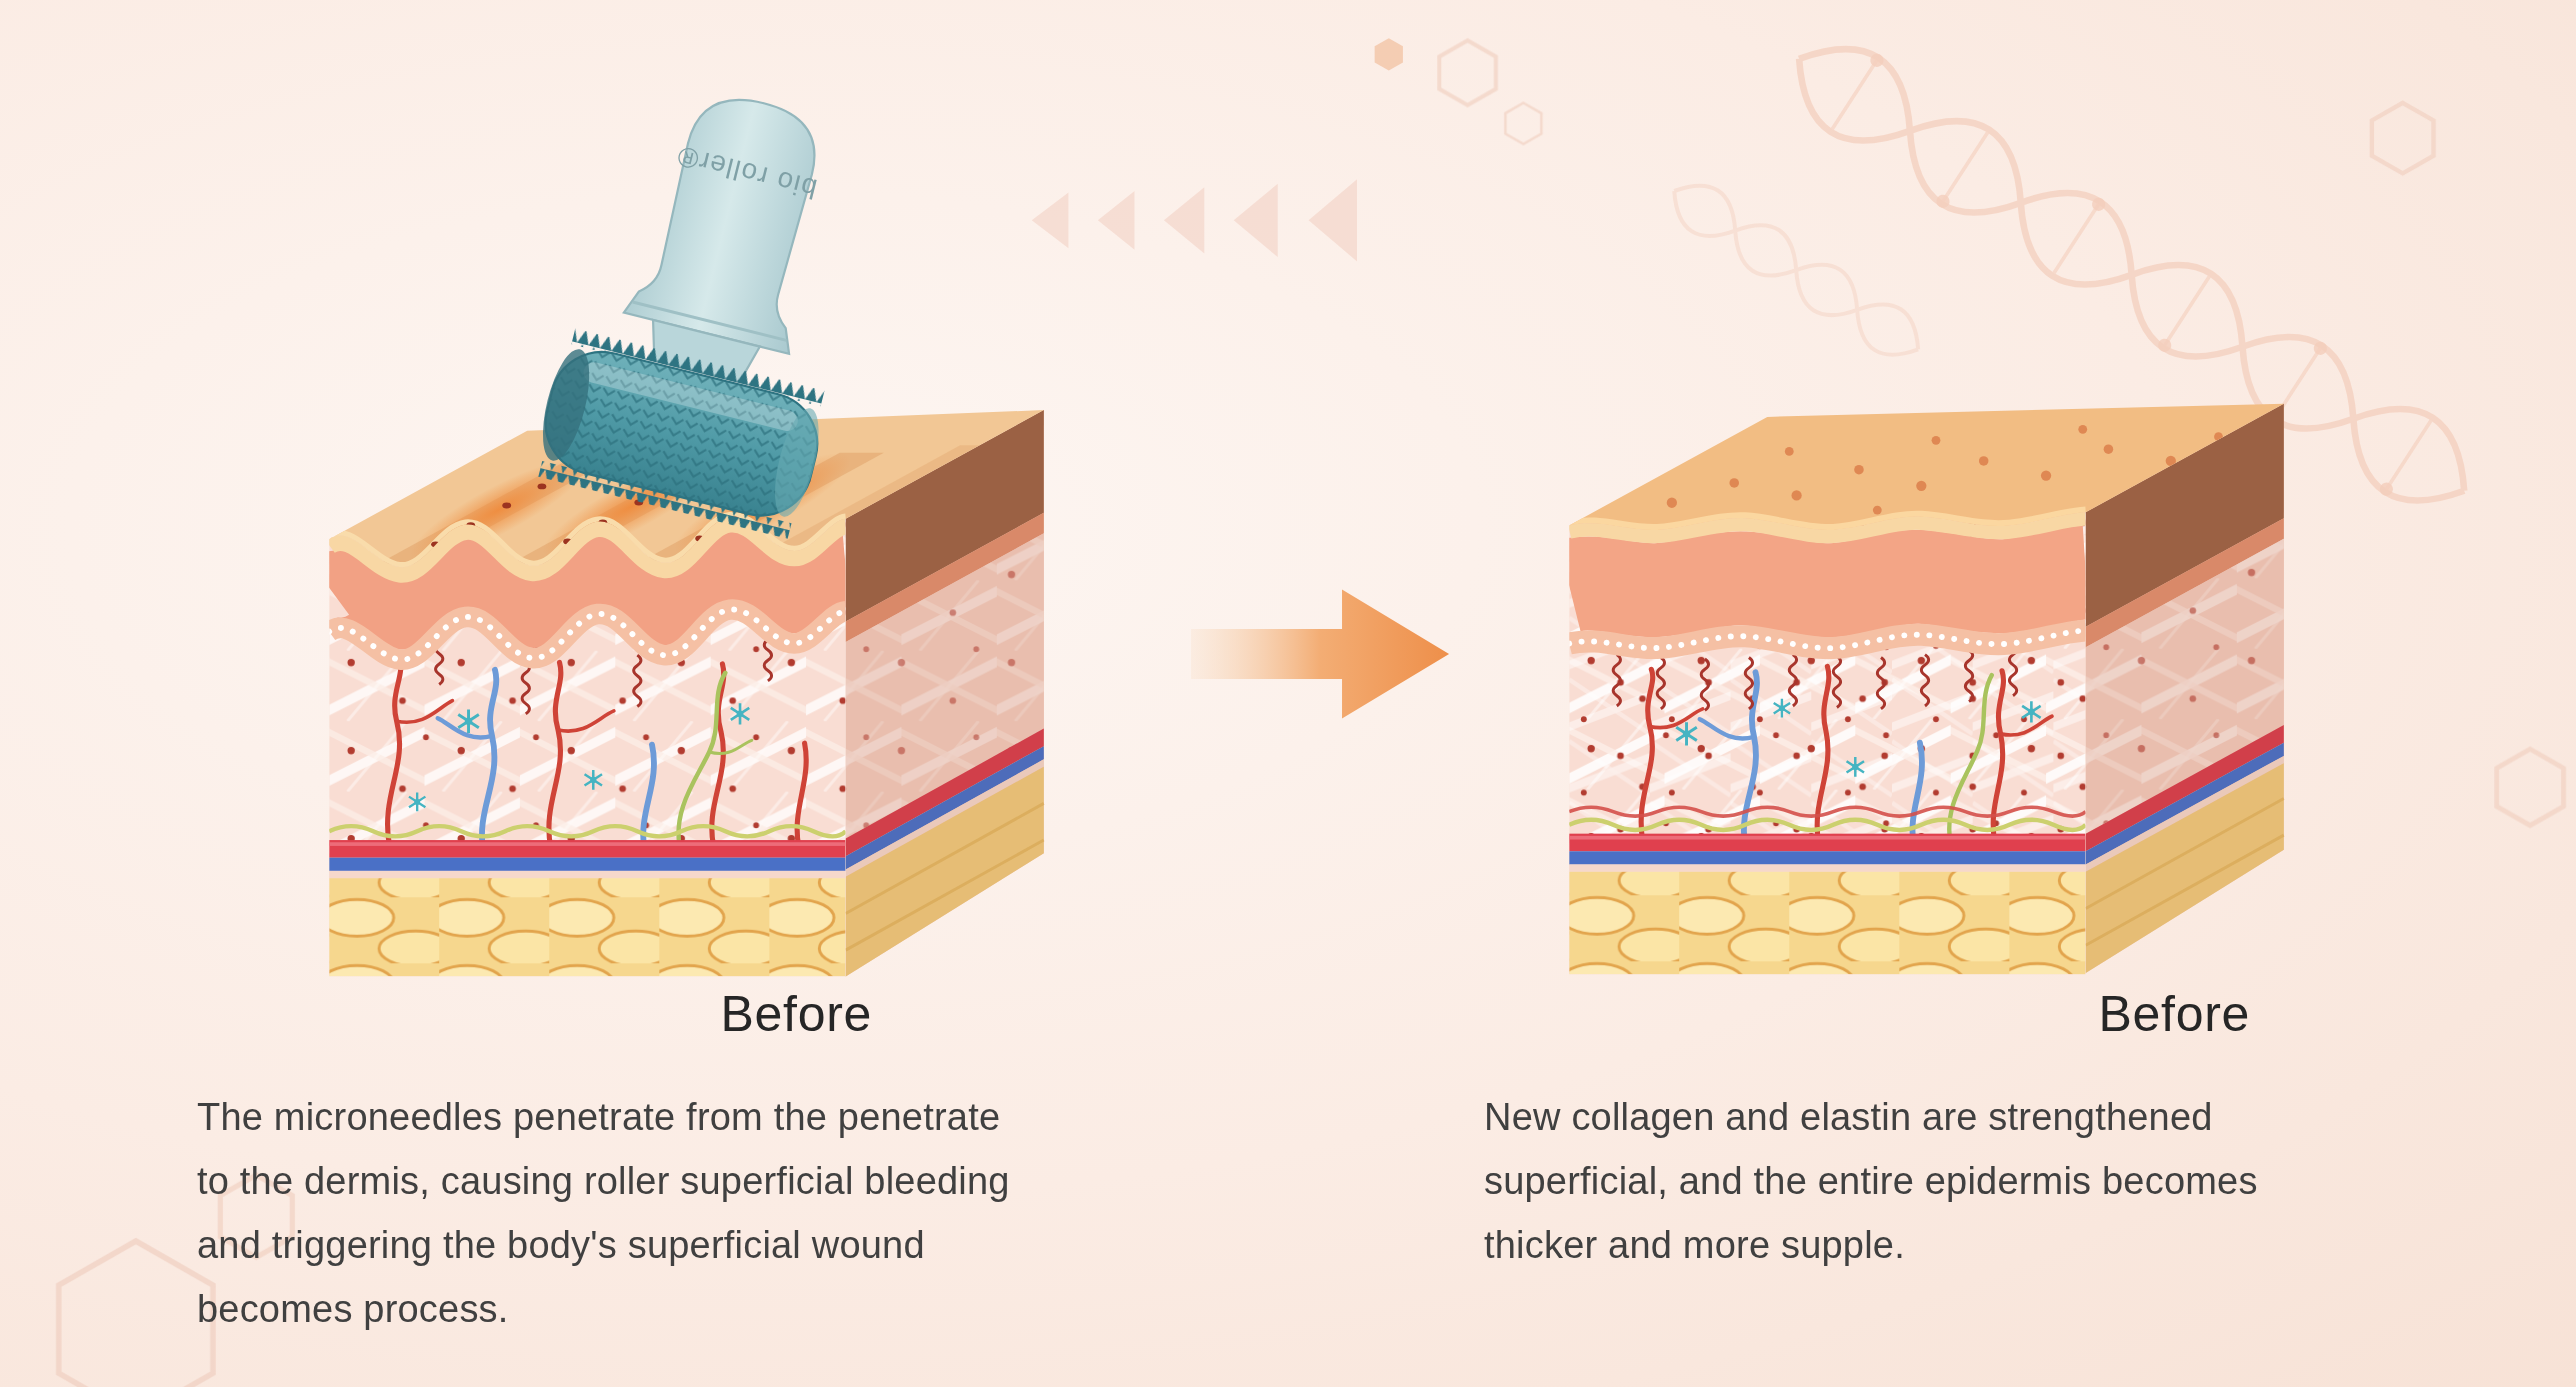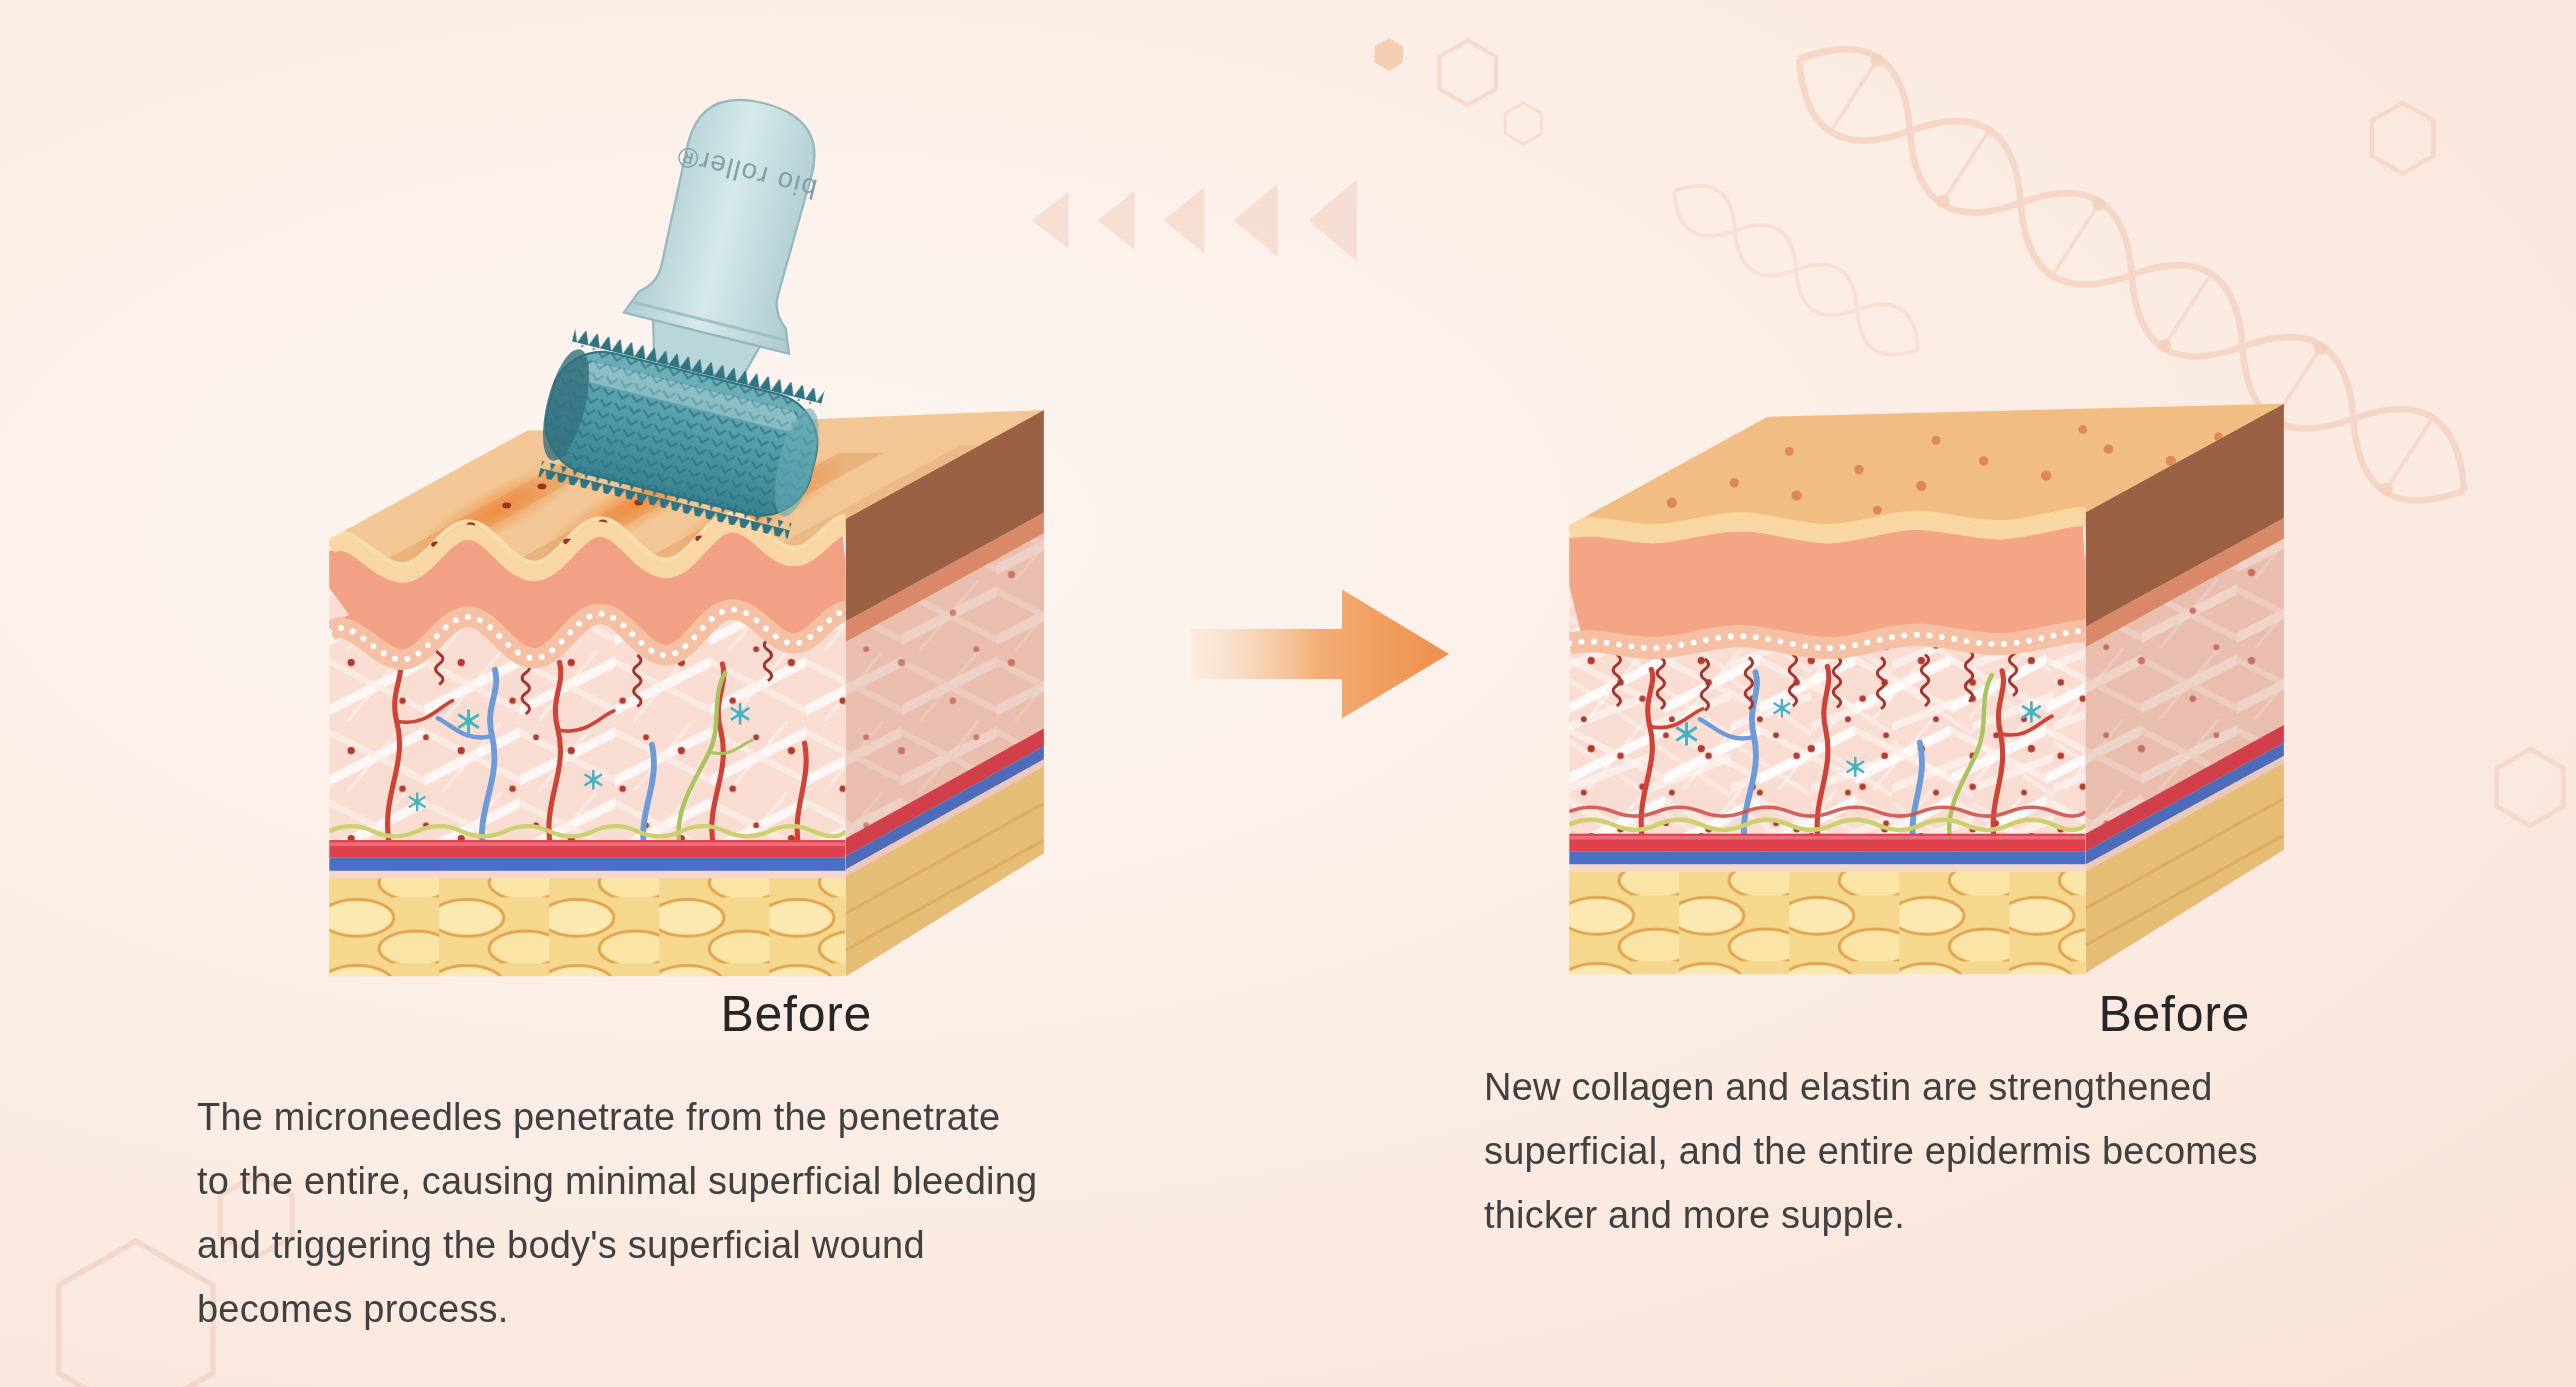--- a/index.html
+++ b/index.html
@@ -339,23 +339,23 @@
 
 <svg class="abs" style="left:1191px;top:582px" width="261" height="144" viewBox="0 0 356 196">
   <polygon points="0,64 206,64 206,10 352,98 206,186 206,132 0,132" fill="url(#arrowGrad)"></polygon>
 </svg>
 
 <div class="abs caption-title" style="left:329px;top:985px;width:543px">Before</div>
 <div class="abs caption-title" style="left:1571px;top:985px;width:679px">Before</div>
 
 <div class="abs caption-text" style="left:197px;top:1085px;width:1087px">
   <div>The microneedles penetrate from the penetrate</div>
-  <div>to the entire, causing minimal superficial bleeding</div>
+  <div>to the dermis, causing roller superficial bleeding</div>
   <div>and triggering the body's superficial wound</div>
   <div>becomes process.</div>
 </div>
 
-<div class="abs caption-text" style="left:1484px;top:1055px;width:1043px">
+<div class="abs caption-text" style="left:1484px;top:1085px;width:1043px">
   <div>New collagen and elastin are strengthened</div>
   <div>superficial, and the entire epidermis becomes</div>
   <div>thicker and more supple.</div>
 </div>
 
 
 </body></html>

